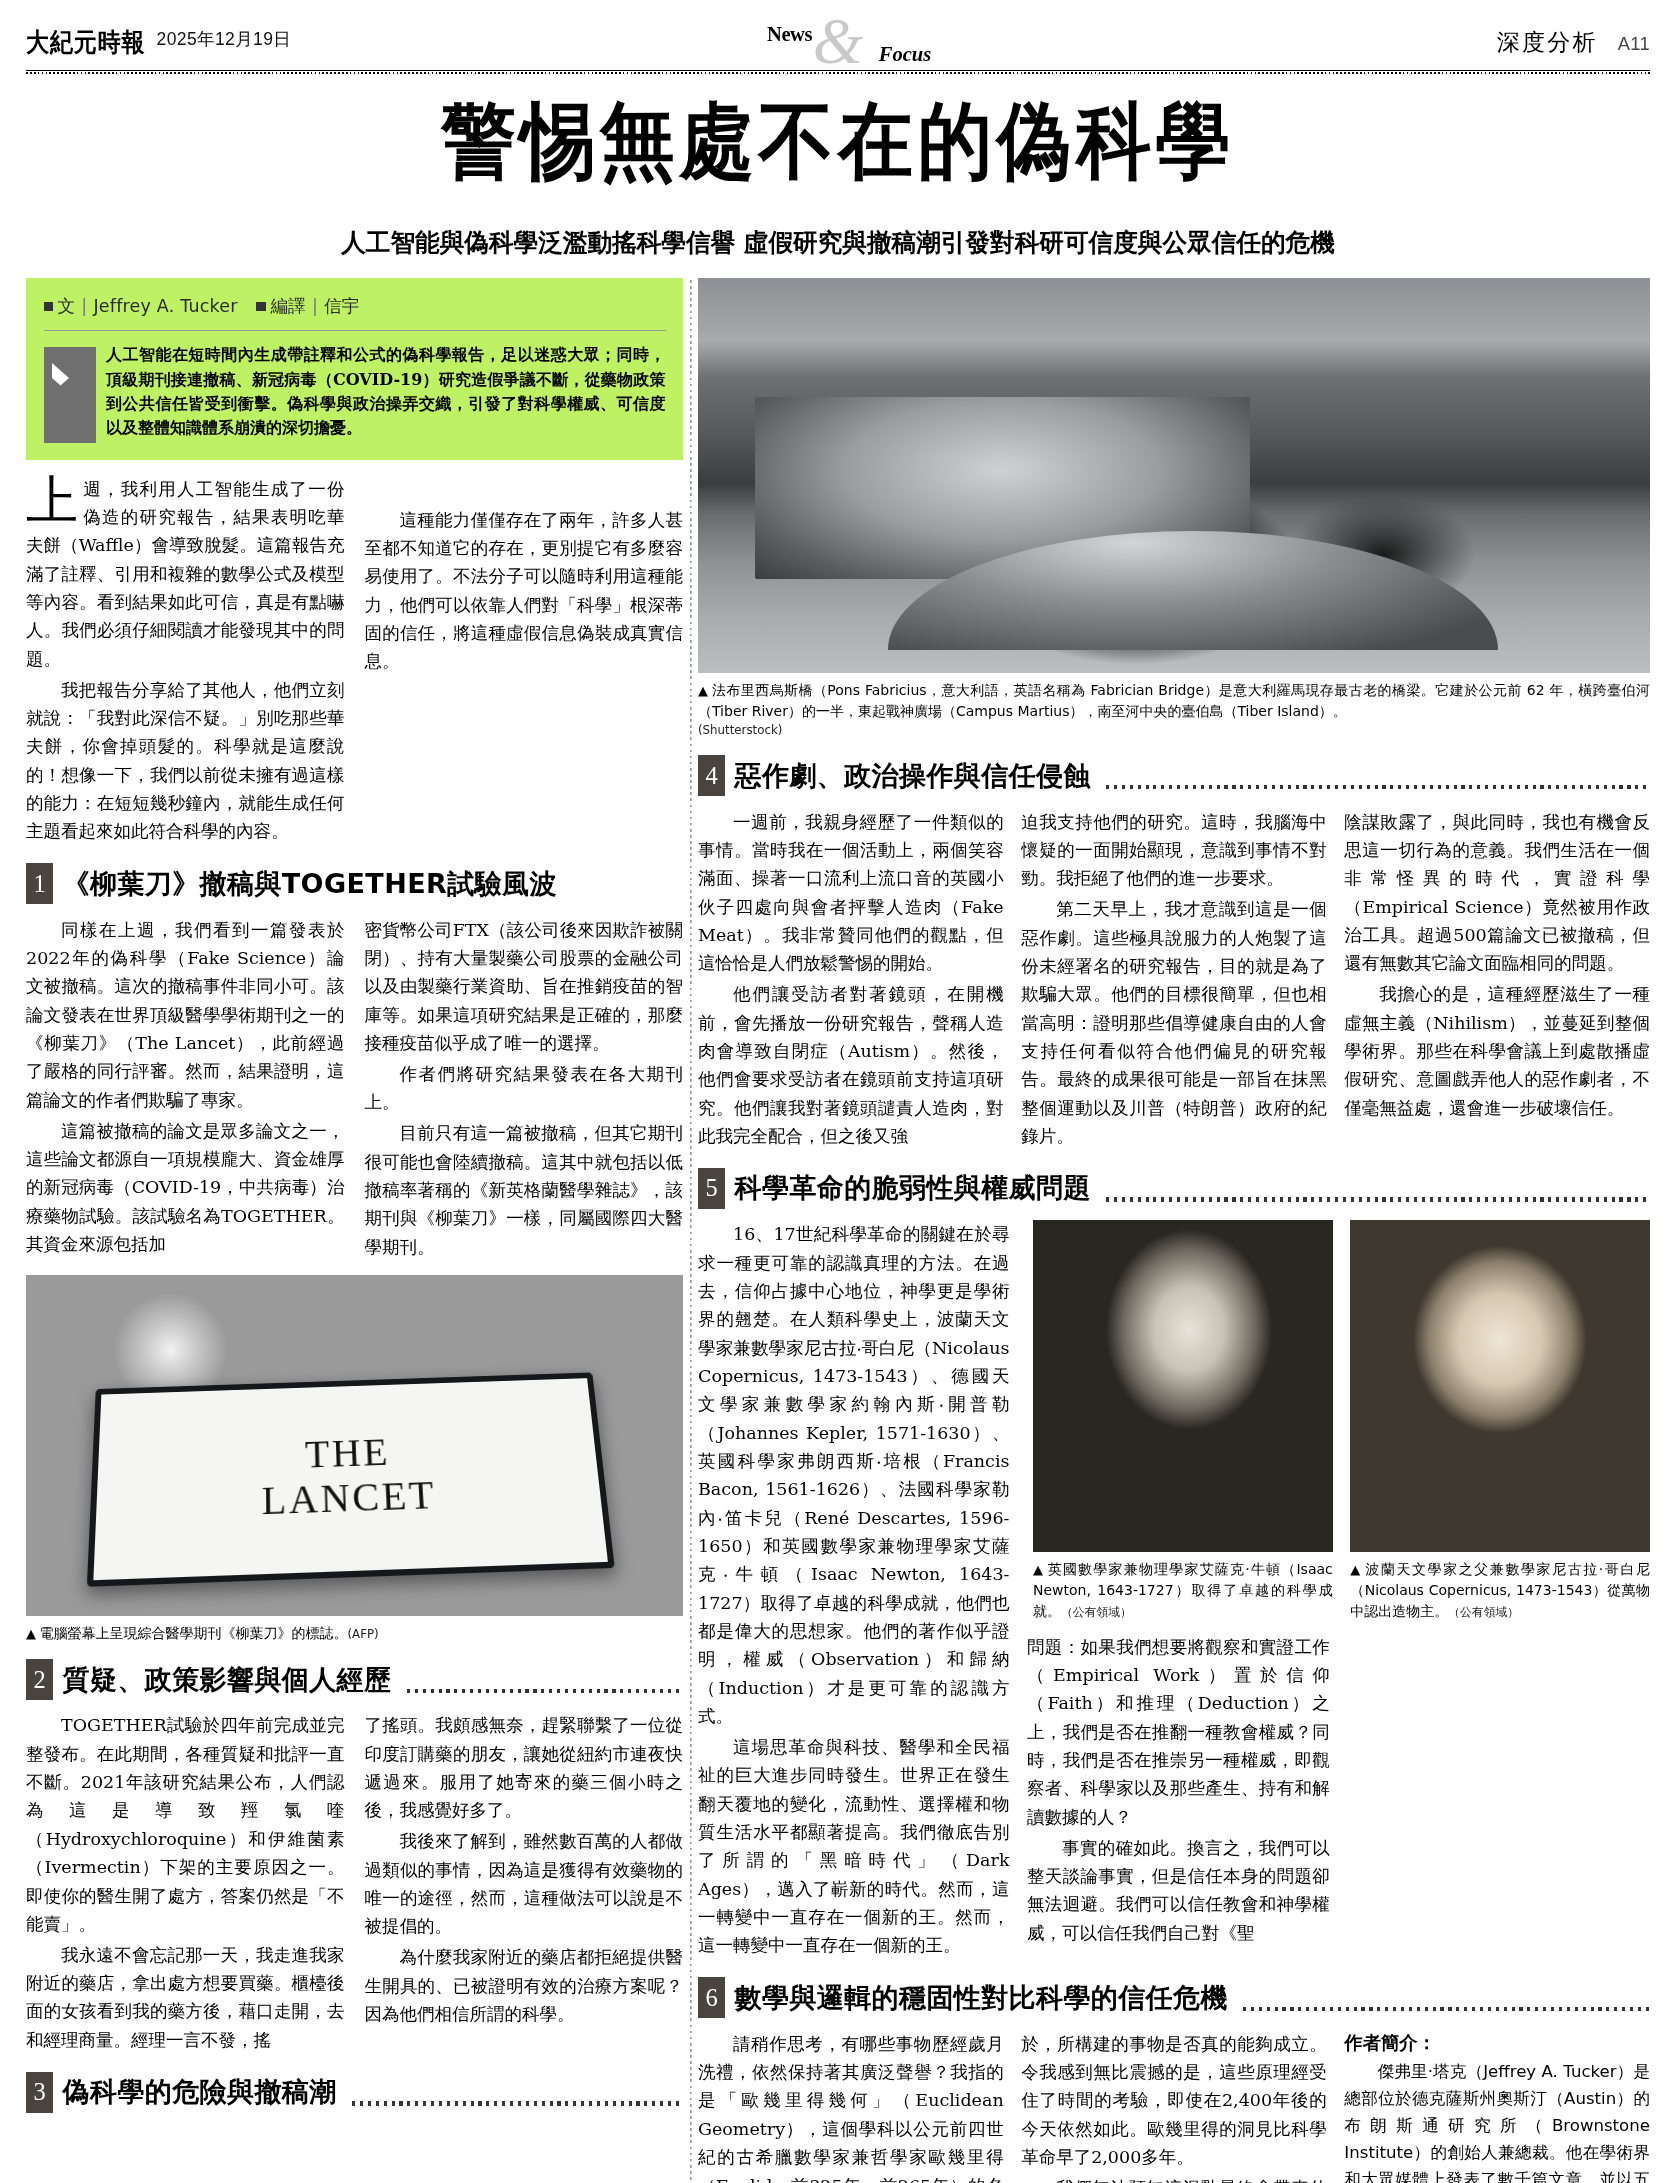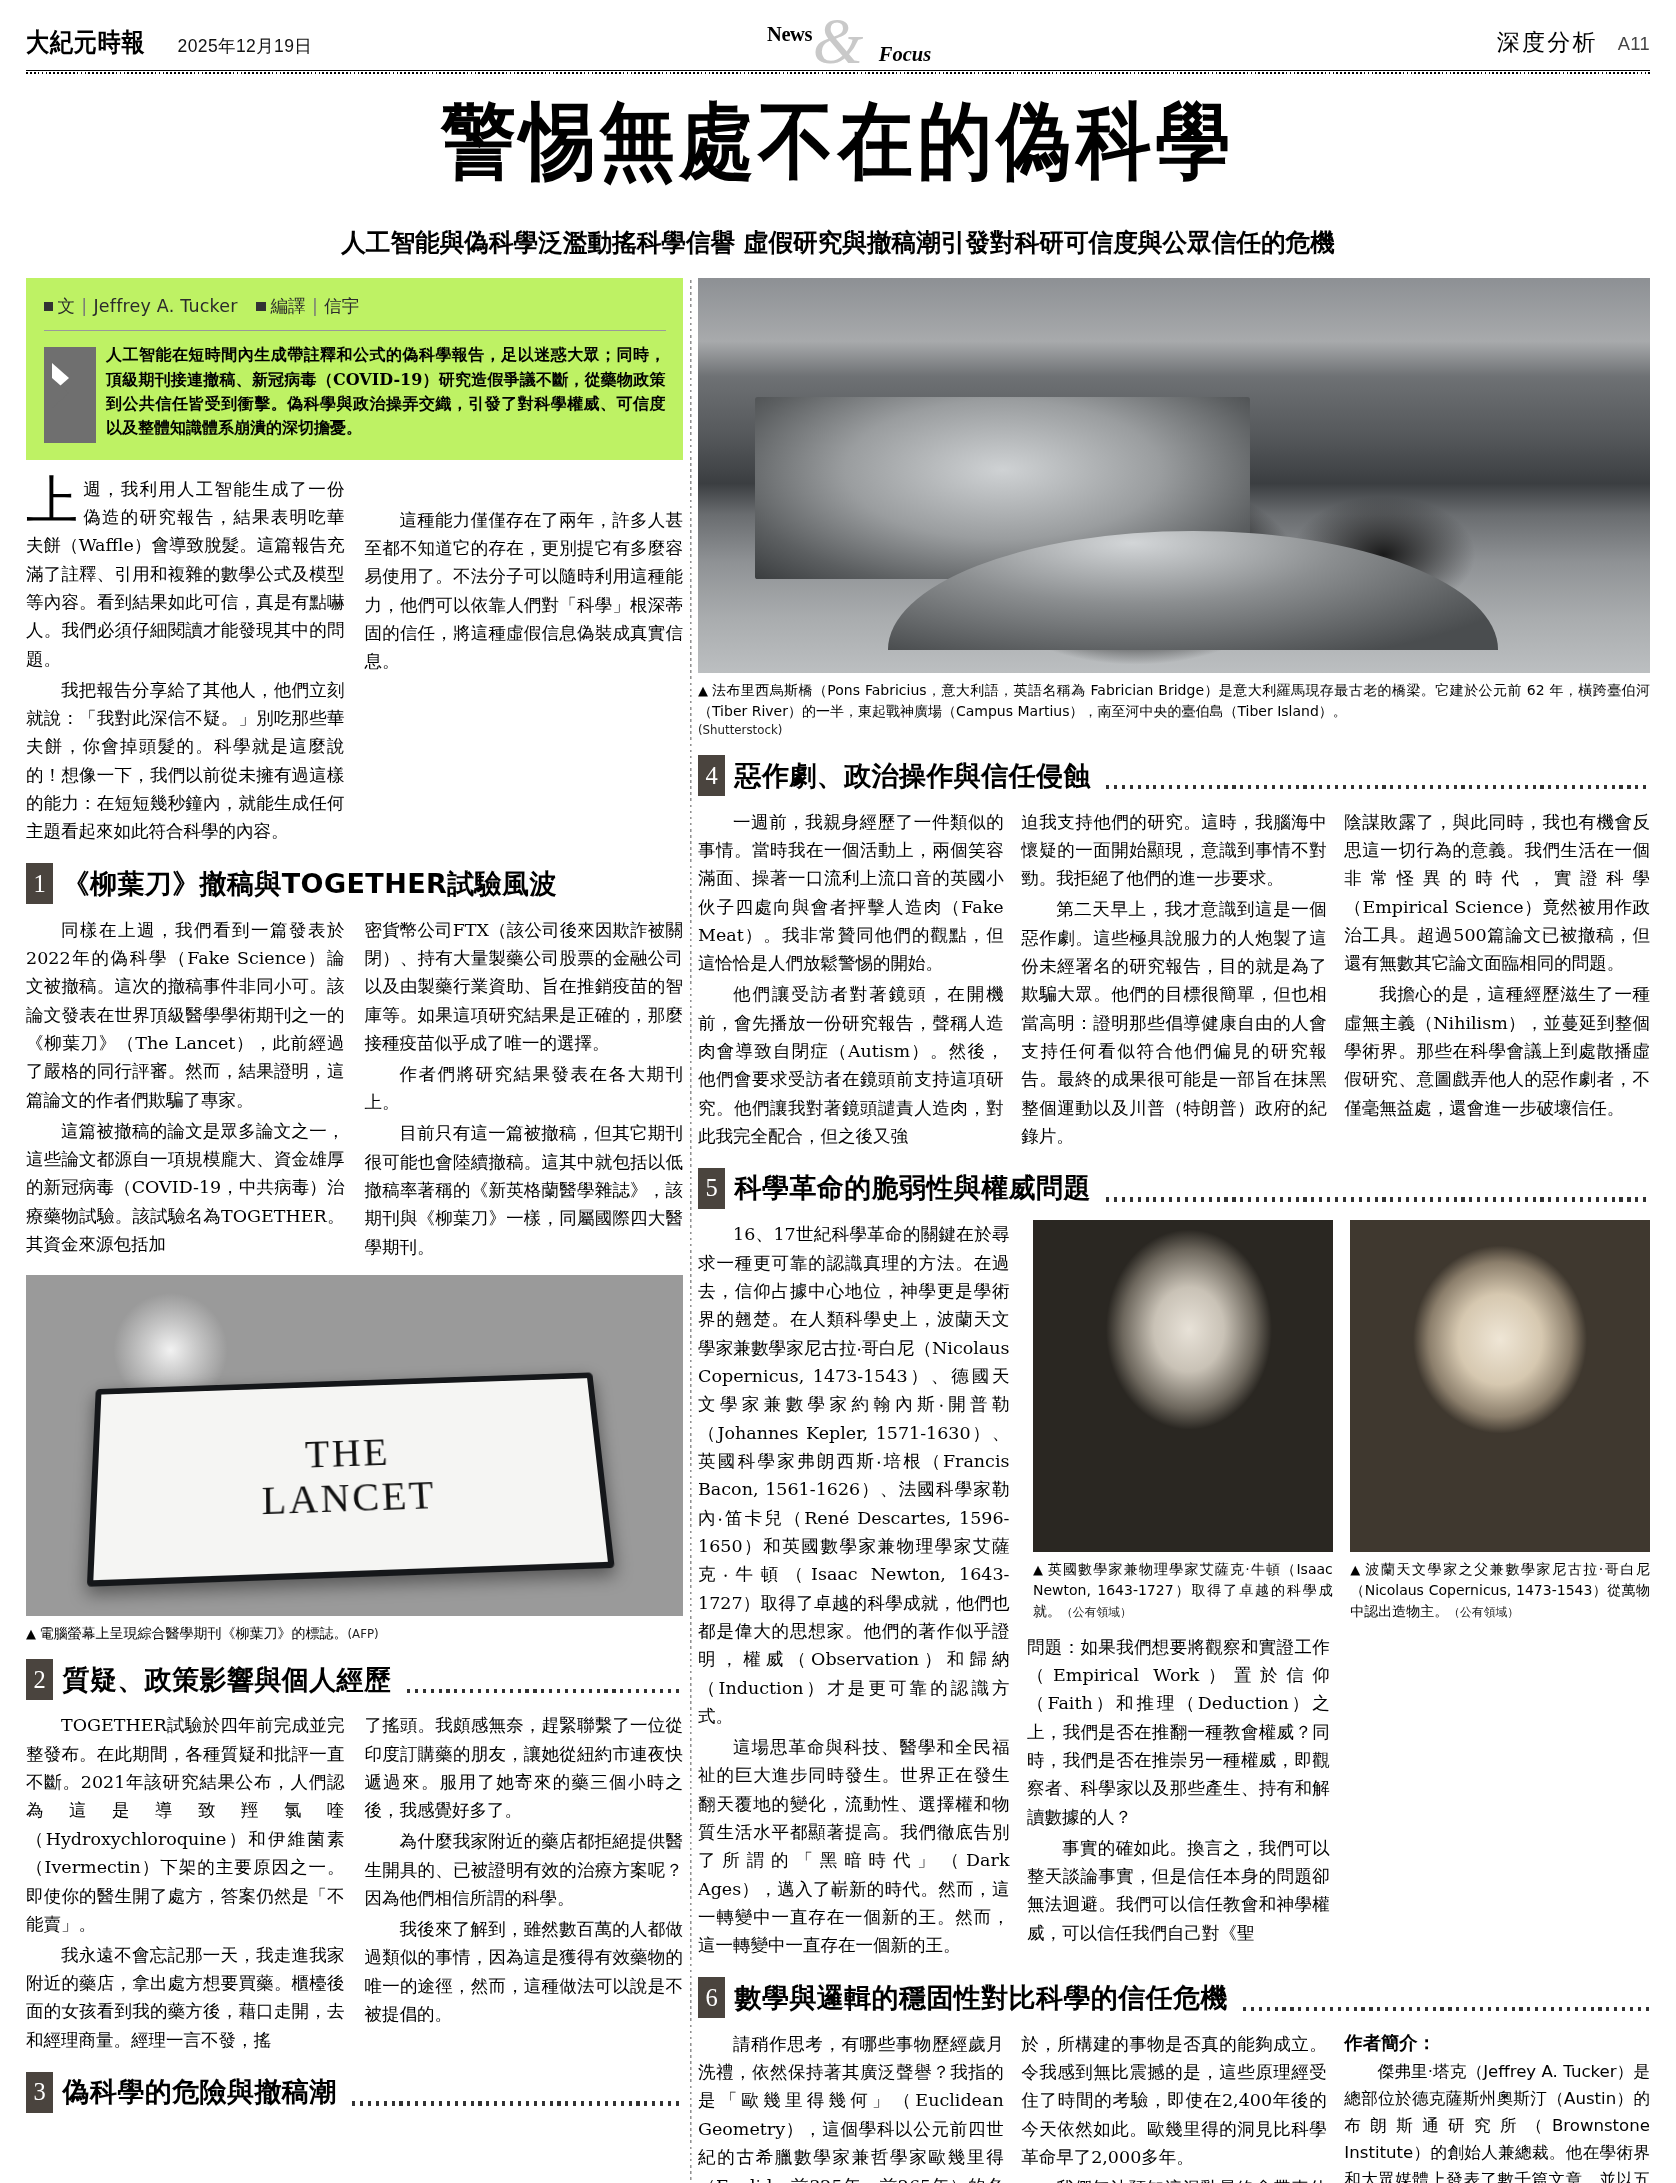--- a/index.html
+++ b/index.html
@@ -9,21 +9,21 @@
     height: 2501px;
     font-family: "Liberation Serif", "DejaVu Serif", serif;
     color:#000;
     position:relative;
     overflow:hidden;
   }
   .page { width:1676px; height:2501px; padding: 16.6px 26px 0 26px; position:relative; }
 
   
   .masthead { display:flex; align-items:center; justify-content:space-between; height:51px; position:relative; }
-  .mh-left { display:flex; align-items:flex-end; gap:32px; }
+  .mh-left { display:flex; align-items:flex-start; gap:11px; }
   .mh-logo {
     font-family:"DejaVu Sans", sans-serif;
     font-weight:900; font-size:23px; letter-spacing:0.9px; color:#000;
     transform: scaleY(1.12);
   }
   .mh-date { font-family:"Liberation Sans", sans-serif; font-size:17.5px; color:#111; letter-spacing:0.4px; }
   .mh-center { position:absolute; left:50%; transform:translateX(-50%); top:-1.7px; text-align:center; }
   .nf-wrap { position:relative; width:188px; height:53px; }
   .nf-amp {
     position:absolute; left:50%; top:50%; transform:translate(-50%,-50%);
@@ -281,22 +281,22 @@
         <div class="sectitle">質疑、政策影響與個人經歷</div>
         <div class="secdots"></div>
       </div>
       <div class="cols2">
         <div class="col">
           <p class="bt">TOGETHER試驗於四年前完成並完整發布。在此期間，各種質疑和批評一直不斷。2021年該研究結果公布，人們認為這是導致羥氯喹（Hydroxychloroquine）和伊維菌素（Ivermectin）下架的主要原因之一。即使你的醫生開了處方，答案仍然是「不能賣」。</p>
           <p class="bt">我永遠不會忘記那一天，我走進我家附近的藥店，拿出處方想要買藥。櫃檯後面的女孩看到我的藥方後，藉口走開，去和經理商量。經理一言不發，搖</p>
         </div>
         <div class="col">
           <p class="bt noind">了搖頭。我頗感無奈，趕緊聯繫了一位從印度訂購藥的朋友，讓她從紐約市連夜快遞過來。服用了她寄來的藥三個小時之後，我感覺好多了。</p>
+          <p class="bt">我後來了解到，雖然數百萬的人都做過類似的事情，因為這是獲得有效藥物的唯一的途徑，然而，這種做法可以說是不被提倡的。</p>
           <p class="bt">為什麼我家附近的藥店都拒絕提供醫生開具的、已被證明有效的治療方案呢？因為他們相信所謂的科學。</p>
-          <p class="bt">我後來了解到，雖然數百萬的人都做過類似的事情，因為這是獲得有效藥物的唯一的途徑，然而，這種做法可以說是不被提倡的。</p>
         </div>
       </div>
 
       <div class="sechead">
         <div class="secnum">3</div>
         <div class="sectitle">偽科學的危險與撤稿潮</div>
         <div class="secdots"></div>
       </div>
 
     </div>

